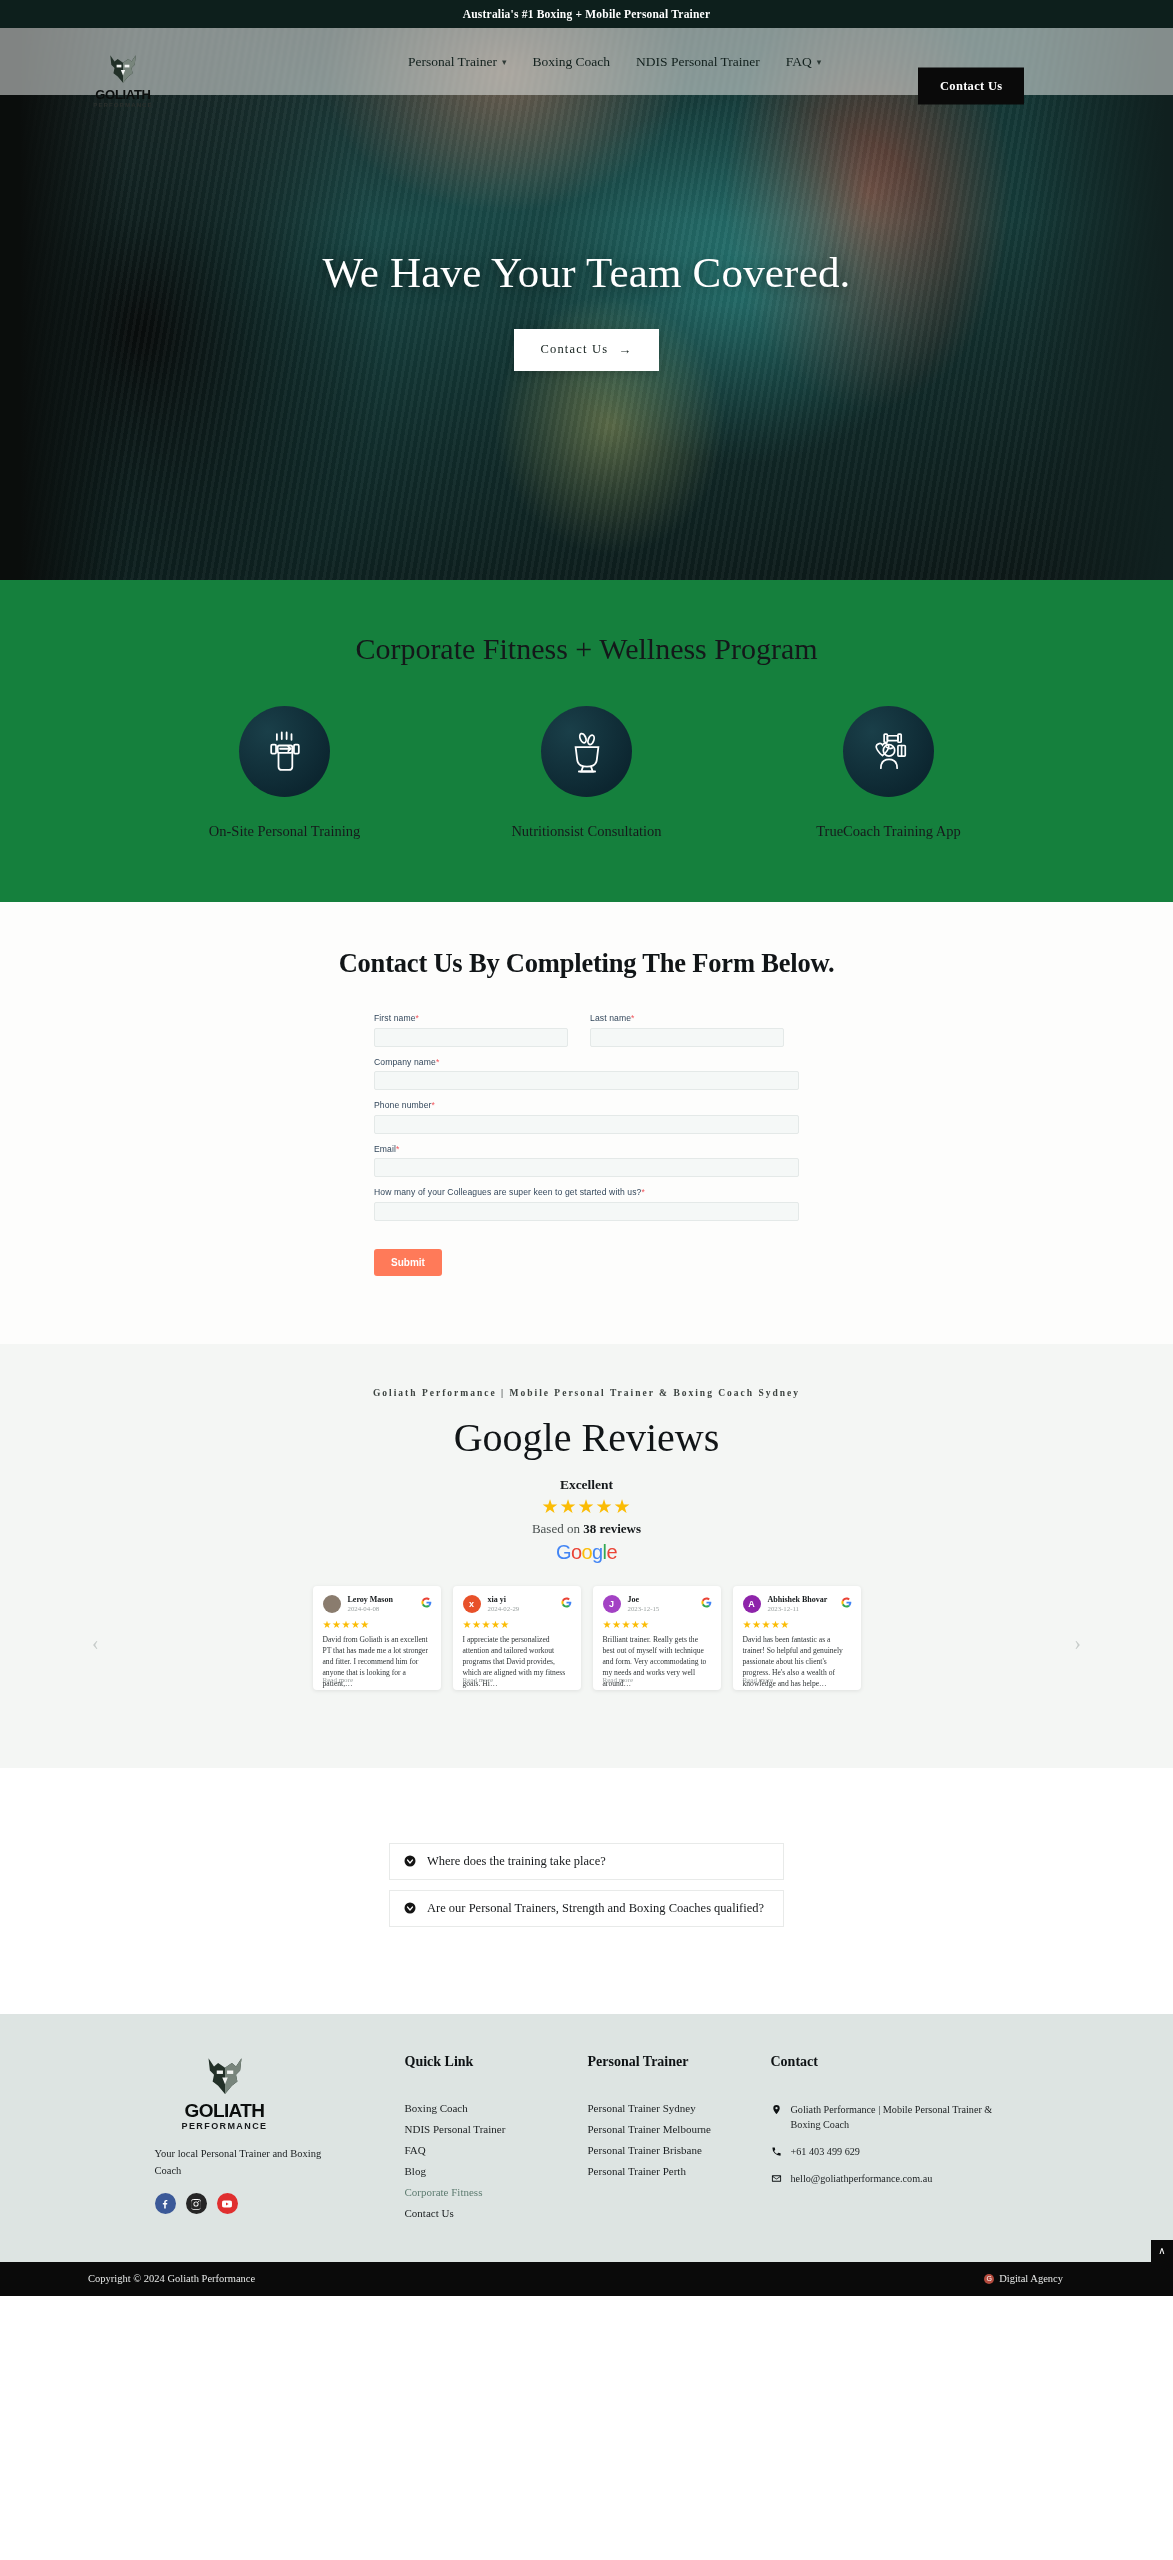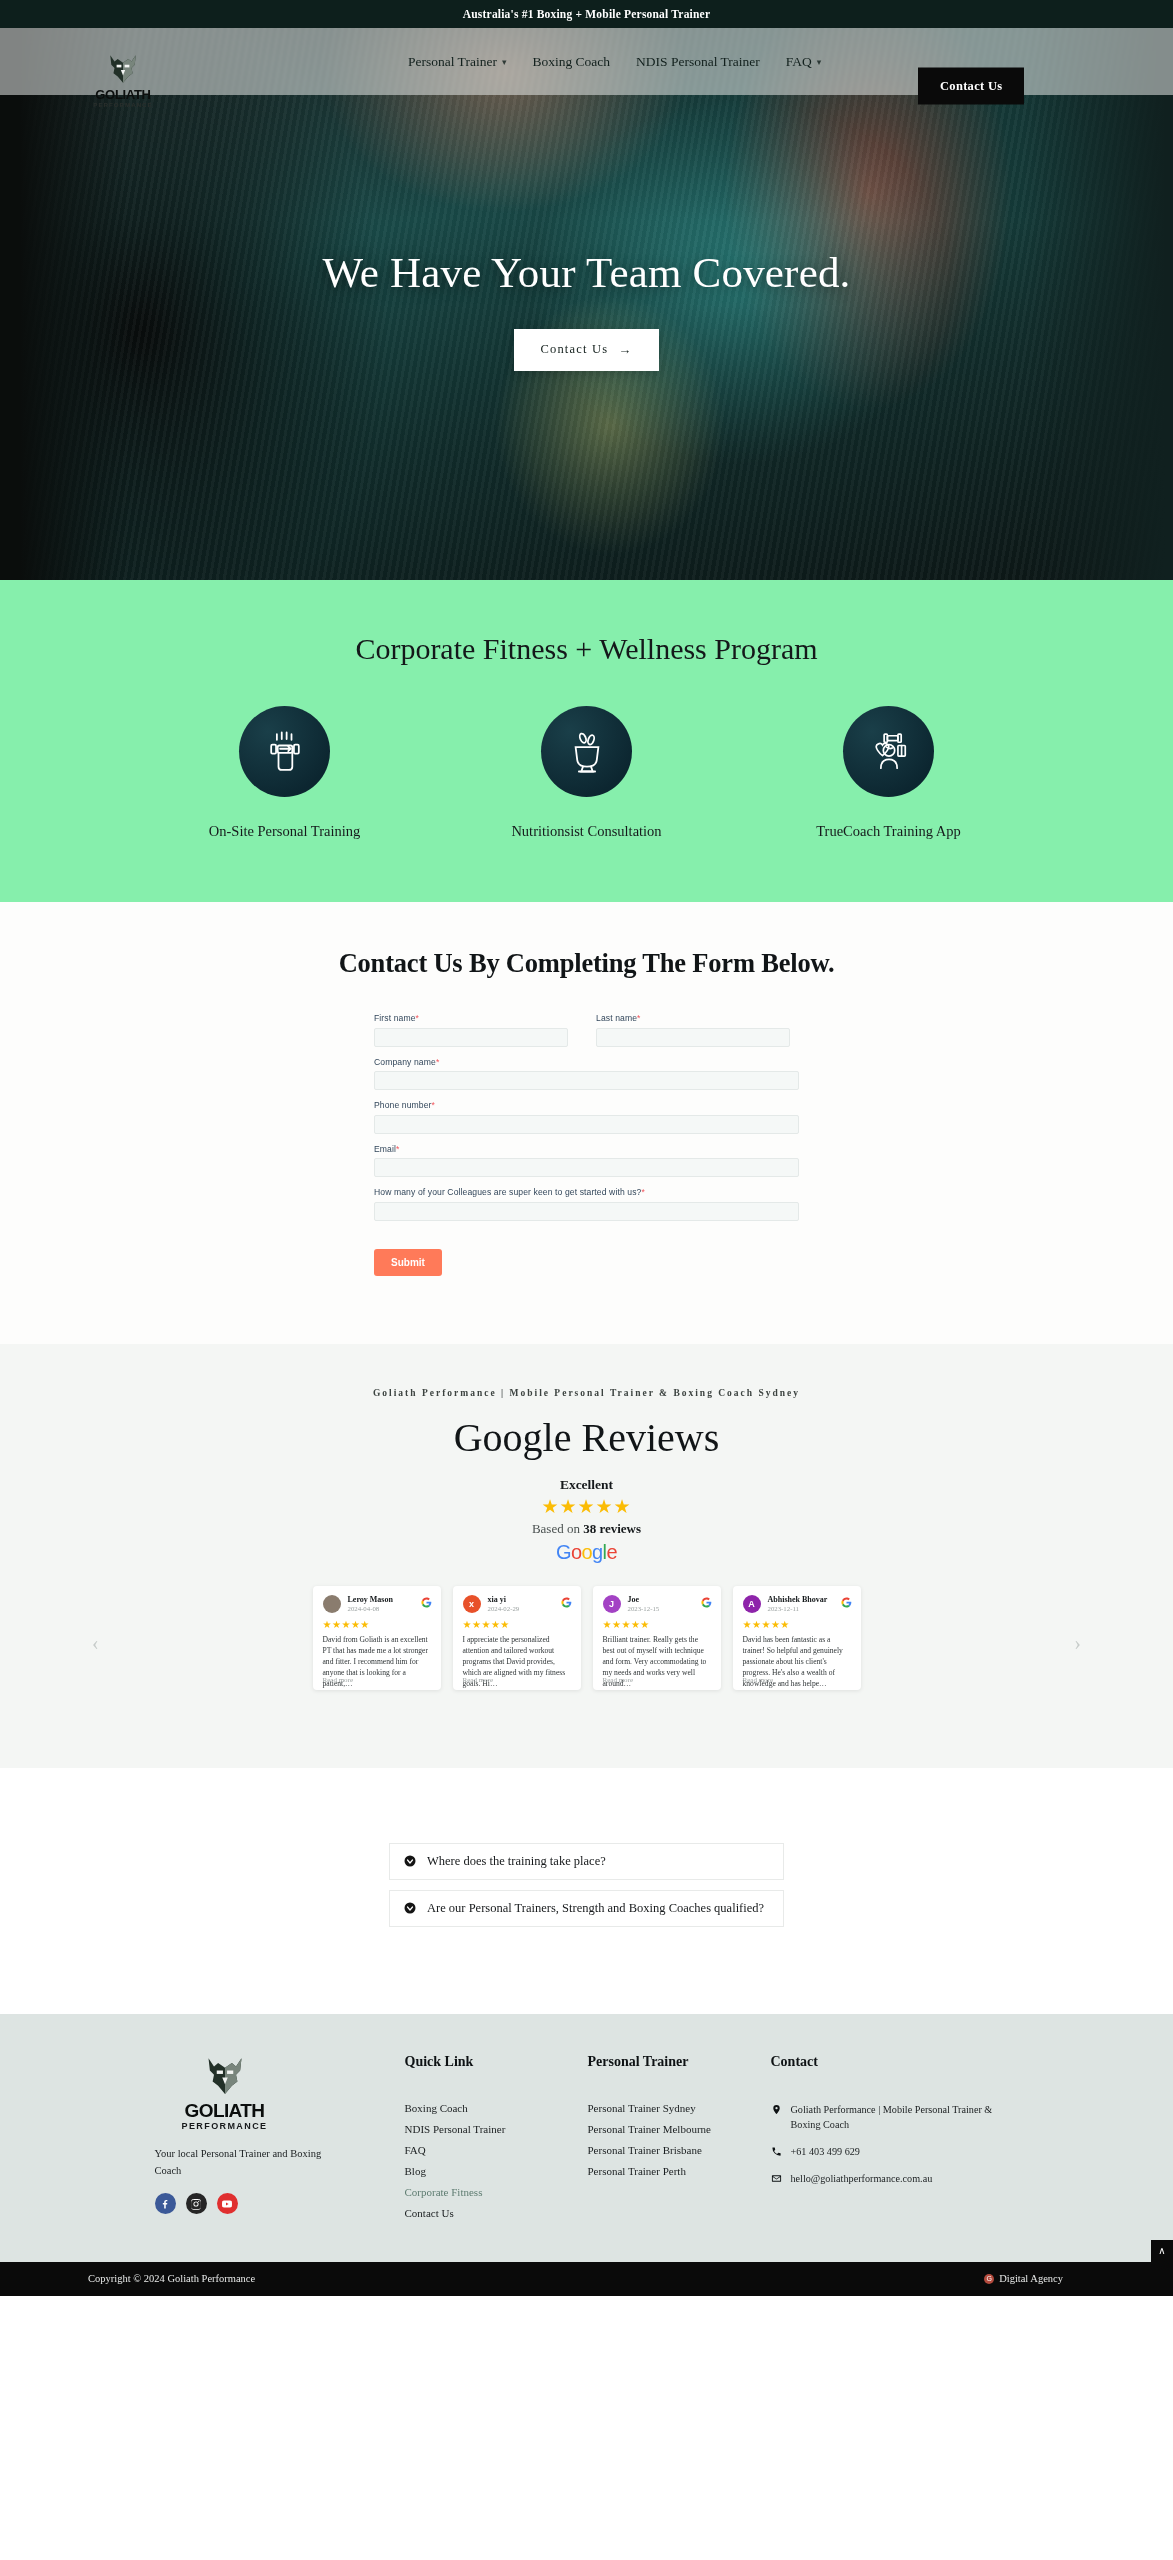--- a/index.html
+++ b/index.html
@@ -126,21 +126,21 @@
     font-size: 12.5px; letter-spacing: 1.2px;
     padding: 13px 26px; border: none; cursor: pointer;
     display: inline-flex; align-items: center; gap: 10px;
     font-family: "Liberation Serif", serif;
     box-shadow: 0 2px 10px rgba(0,0,0,.18);
   }
   .hero-cta .arrow { font-size: 13px; }
 
   
   .program {
-    background: #86efac;
+    background: #15803d;
     padding: 52px 0 62px;
   }
   .program-title {
     text-align:center; font-size: 30px; color: #14181a; font-weight: 400;
     margin-bottom: 40px;
   }
   .cards {
     display: flex; justify-content: center; gap: 122px;
   }
   .card { width: 180px; display: flex; flex-direction: column; align-items: center; }
@@ -153,21 +153,21 @@
   .circle svg { width: 52px; height: 52px; }
   .card-label { font-size: 14.5px; color: #161a1c; text-align:center; }
 
   
   .formsec { background: #fdfdfc; padding: 46px 0 68px; }
   .form-title {
     text-align:center; font-size: 26.5px; font-weight: 700; color: #111517;
     margin-bottom: 34px; letter-spacing: -.2px;
   }
   .form-body { width: 425px; margin: 0 auto; font-family: "Liberation Sans", sans-serif; }
-  .row { display: flex; gap: 28px; }
+  .row { display: flex; gap: 22px; }
   .field { margin-bottom: 10px; }
   .field.half { width: 194px; }
   .field.full { width: 425px; }
   .flabel {
     font-size: 8.6px; color: #33475b; display:block; margin-bottom: 3px; letter-spacing:.1px;
   }
   .req { color: #f2545b; }
   .finput {
     width: 100%; height: 19px;
     background: #f5f8f7;

